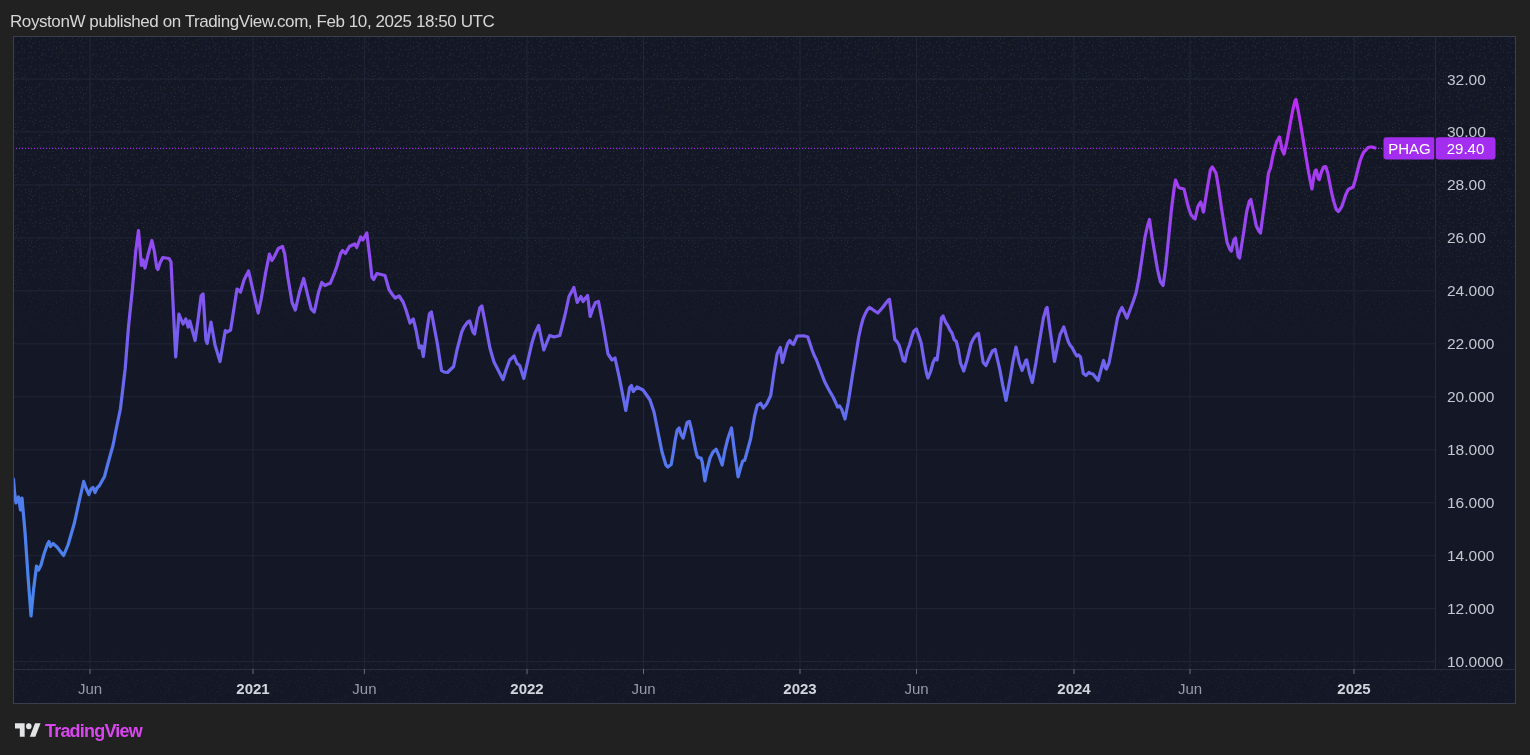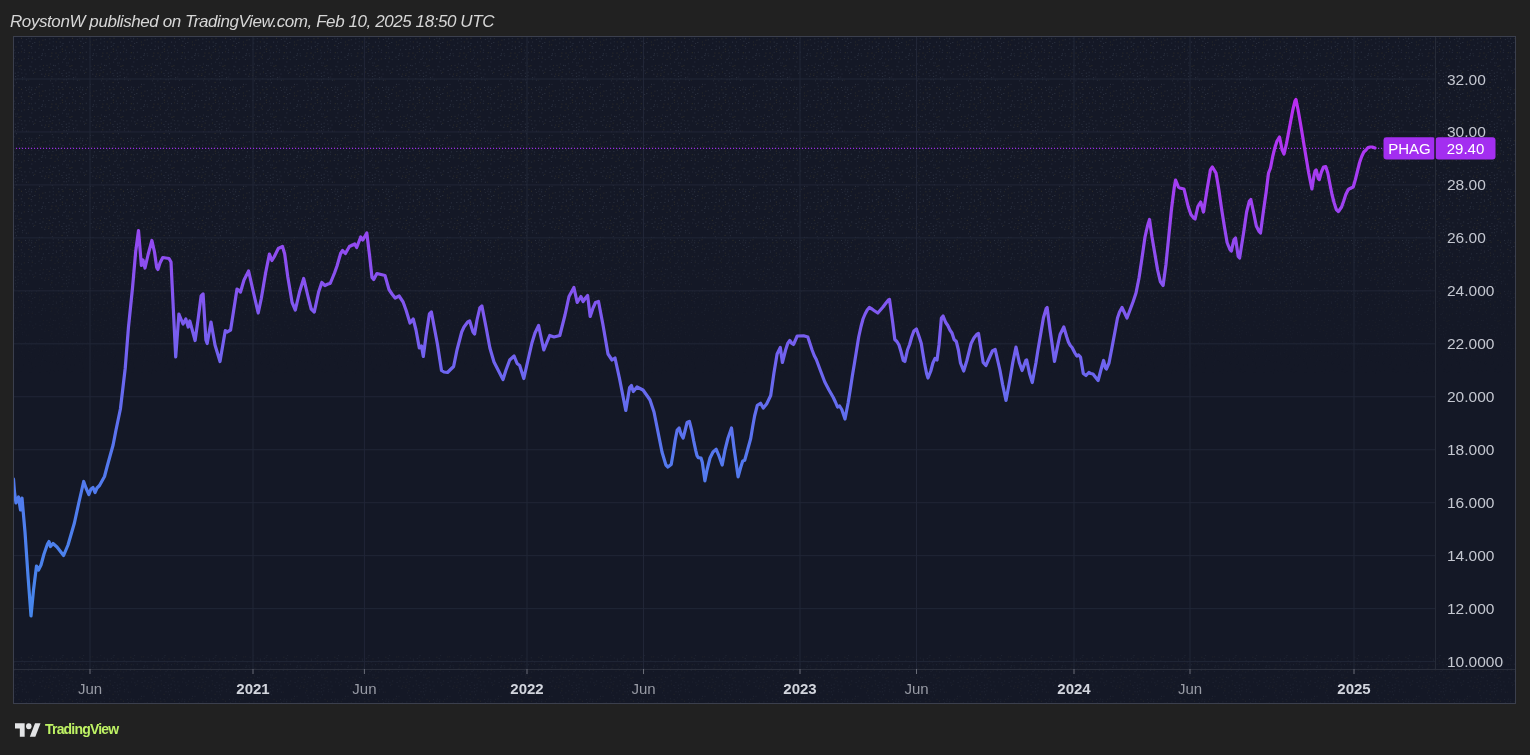--- a/index.html
+++ b/index.html
@@ -1,21 +1,21 @@
 <!DOCTYPE html>
 <html><head>
 <meta charset="utf-8">
 <style>
   html,body{margin:0;padding:0;width:1530px;height:755px;background:#212121;overflow:hidden;}
   body{font-family:"Liberation Sans",sans-serif;}
   .ylab{fill:#c4c7d0;font-size:15.5px;dominant-baseline:central;}
   .xmon{fill:#989ba5;font-size:15px;text-anchor:middle;}
   .xyear{fill:#d2d5dd;font-size:15px;font-weight:bold;text-anchor:middle;}
-  .hdr{position:absolute;left:10px;top:11.5px;color:#d6d6d6;font-size:17px;letter-spacing:-0.42px;font-style:italic;}
-  .tvtext{position:absolute;left:45px;top:720.5px;color:#bef264;font-size:14px;font-weight:bold;letter-spacing:-0.8px;}
+  .hdr{position:absolute;left:10px;top:11.5px;color:#d6d6d6;font-size:17px;letter-spacing:-0.42px;}
+  .tvtext{position:absolute;left:45px;top:720.5px;color:#d946ef;font-size:18px;font-weight:bold;letter-spacing:-0.8px;}
 </style>
 </head>
 <body>
 <div class="hdr">RoystonW published on TradingView.com, Feb 10, 2025 18:50 UTC</div>
 <svg width="1530" height="755" style="position:absolute;left:0;top:0">
   <defs>
     <pattern id="noise" width="51" height="51" patternUnits="userSpaceOnUse">
       <rect x="0.4" y="1.6" width="1" height="1" fill="#403c2c" opacity="0.59"></rect>
         <rect x="0.1" y="4.6" width="1" height="1" fill="#403c2c" opacity="0.55"></rect>
         <rect x="2.0" y="13.9" width="1" height="1" fill="#394050" opacity="0.62"></rect>

